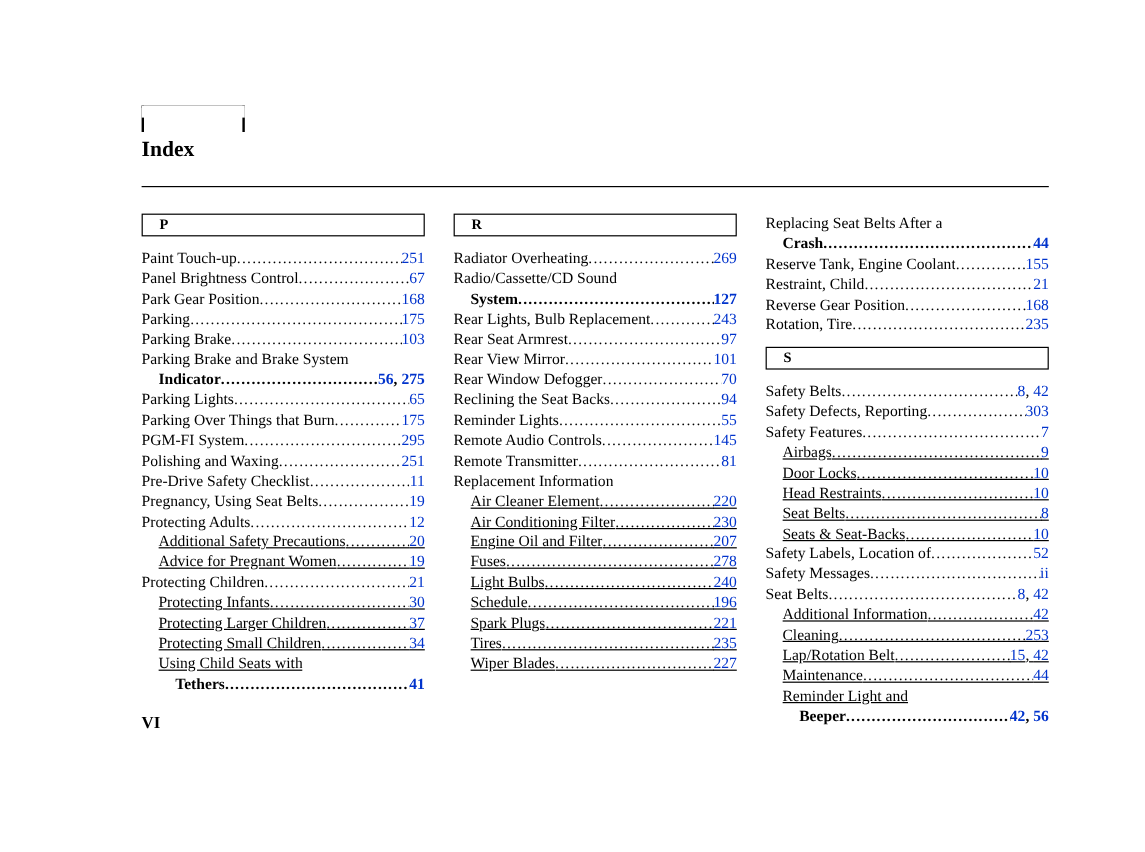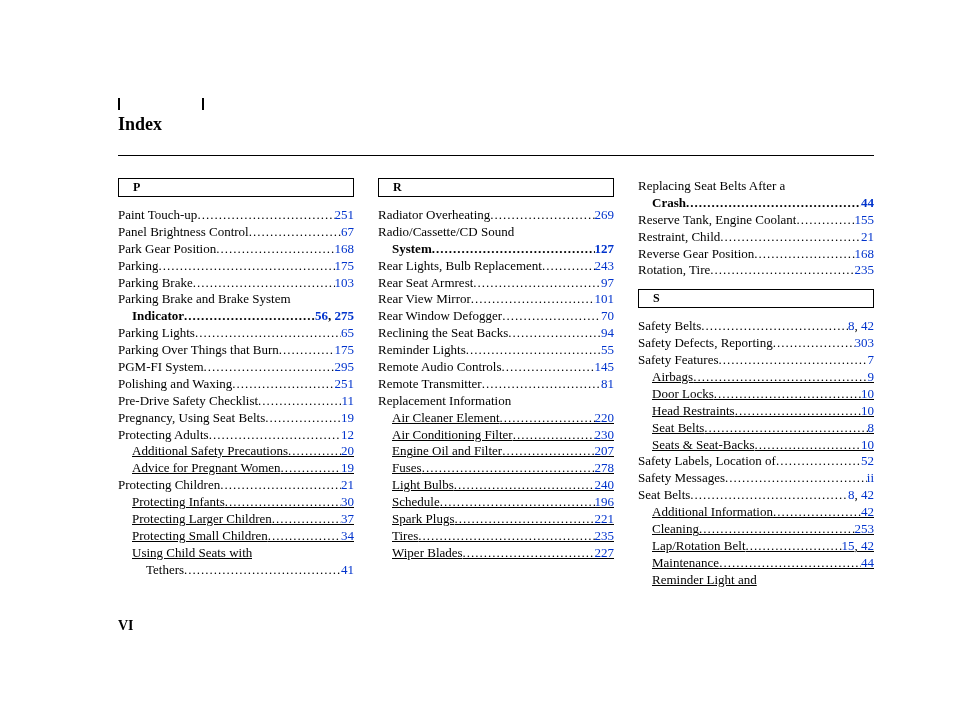--- a/index.html
+++ b/index.html
@@ -55,40 +55,40 @@
     }
     .section-letter span:first-child { width: 8px; }
     .entry {
       display: flex;
       align-items: baseline;
       font-size: 13px;
       line-height: 1.3;
       white-space: nowrap;
     }
     .entry.indent1 { padding-left: 14px; text-decoration: underline; }
-    .entry.indent2 { padding-left: 28px; }
+    .entry.indent2 { padding-left: 28px; font-weight: bold; }
     .entry.cont { padding-left: 14px; font-weight: bold; }
     .label { flex: 0 1 auto; overflow: hidden; }
     .leaders {
       flex: 1;
       overflow: hidden;
       letter-spacing: 1px;
       color: #000;
       min-width: 4px;
     }
     .leaders::before {
       content: "..........................................................................................................";
     }
     .pages { flex: 0 0 auto; }
     .pages a { color: #0033cc; text-decoration: none; }
     .pages .sep { color: #000; }
     .page-num {
       position: absolute;
       left: 118px;
-      bottom: 76px;
+      bottom: 98px;
       font-weight: bold;
       font-size: 14px;
     }
   </style>
 </head>
 <body>
 
 <div class="black-bar"></div>
 <div class="title">Index</div>
 <hr class="rule">
@@ -417,16 +417,21 @@
         <span class="pages"><a href="#">15</a><span class="sep">, </span><a href="#">42</a></span>
       </div>
       <div class="entry indent1">
         <span class="label">Maintenance</span>
         <span class="leaders"></span>
         <span class="pages"><a href="#">44</a></span>
       </div>
       <div class="entry indent1">
         <span class="label">Reminder Light and</span>
       </div>
+      <div class="entry indent2">
+        <span class="label">Beeper</span>
+        <span class="leaders"></span>
+        <span class="pages"><a href="#">42</a><span class="sep">, </span><a href="#">56</a></span>
+      </div>
     </div>
   </div>
 
 <div class="page-num">VI</div>
 
 </body></html>

